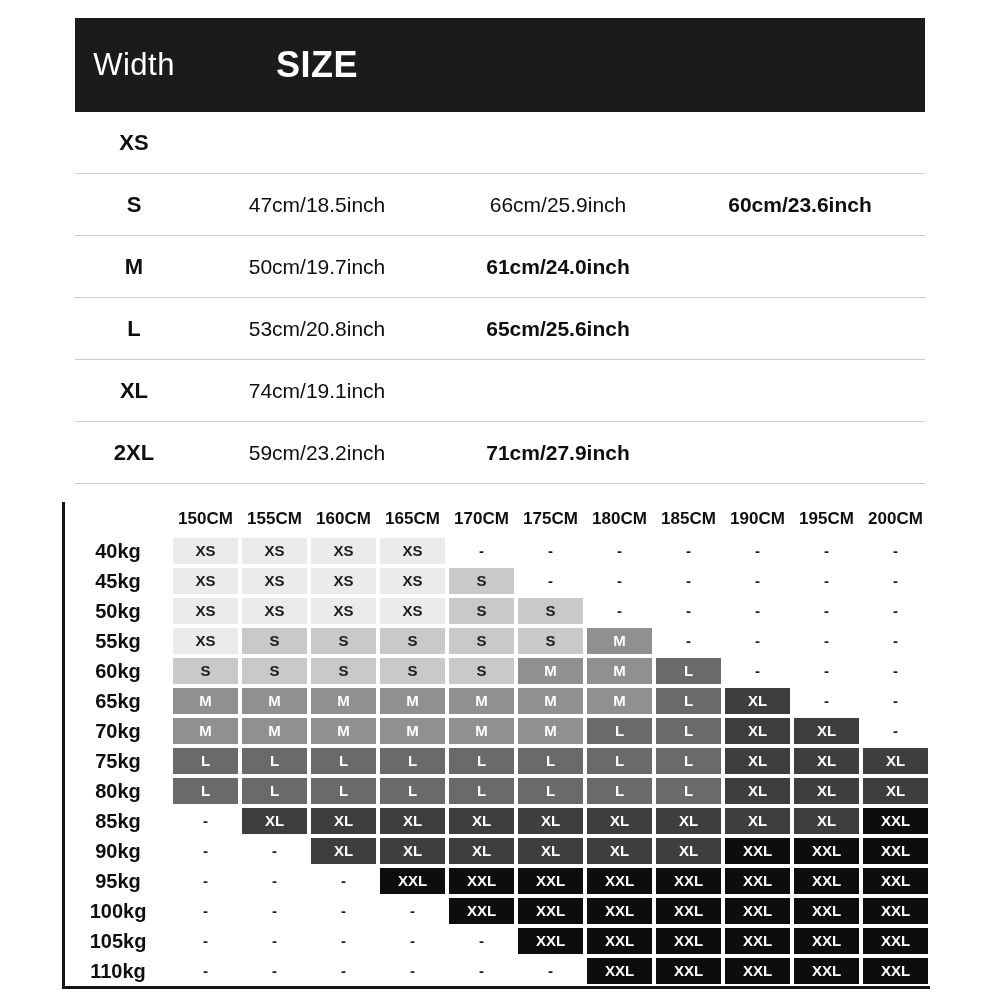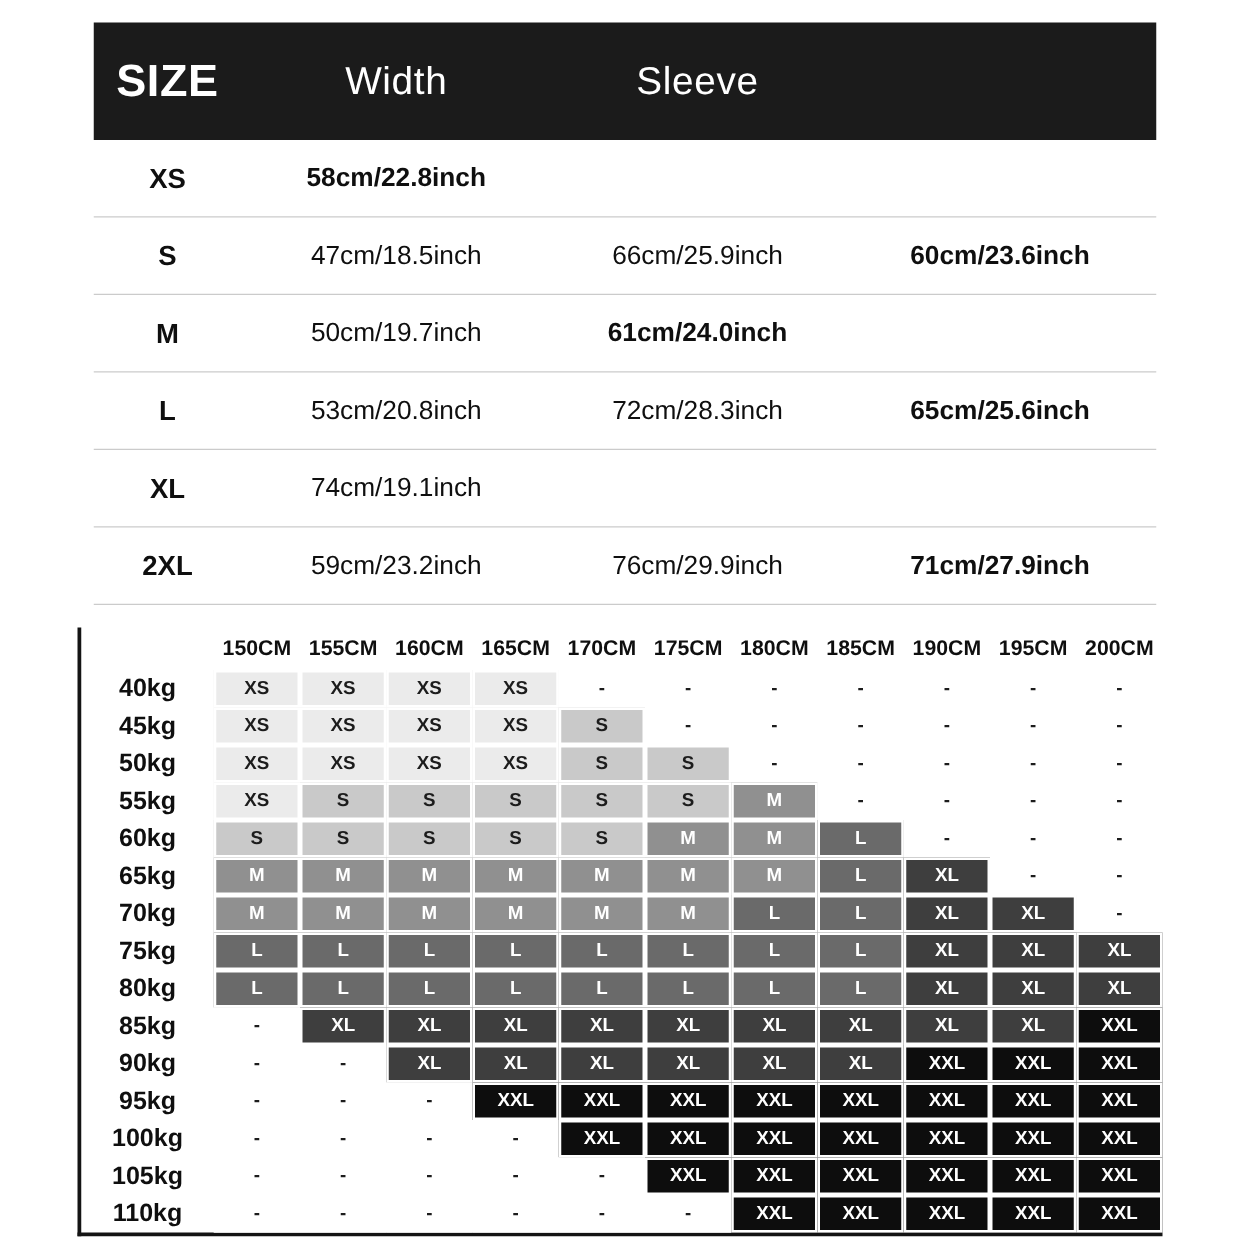--- a/index.html
+++ b/index.html
@@ -98,54 +98,50 @@
     white-space: nowrap;
   }
 </style>
 </head>
 <body>
 
 <div class="page">
 
   <section class="spec-table">
     <div class="spec-header">
+      <div class="hcell">Width</div>
       <div class="hcell size">SIZE</div>
-      <div class="hcell">Width</div>
-      <div class="hcell">Sleeve</div>
     </div>
     <div id="spec-rows">
         <div class="spec-row">
           <div class="spec-cell size-label">XS</div>
-          <div class="spec-cell sleeve-value">58cm/22.8inch</div>
         </div>
         <div class="spec-row">
           <div class="spec-cell size-label">S</div>
           <div class="spec-cell">47cm/18.5inch</div>
           <div class="spec-cell">66cm/25.9inch</div>
           <div class="spec-cell sleeve-value">60cm/23.6inch</div>
         </div>
         <div class="spec-row">
           <div class="spec-cell size-label">M</div>
           <div class="spec-cell">50cm/19.7inch</div>
           <div class="spec-cell sleeve-value">61cm/24.0inch</div>
         </div>
         <div class="spec-row">
           <div class="spec-cell size-label">L</div>
           <div class="spec-cell">53cm/20.8inch</div>
-          <div class="spec-cell">72cm/28.3inch</div>
           <div class="spec-cell sleeve-value">65cm/25.6inch</div>
         </div>
         <div class="spec-row">
           <div class="spec-cell size-label">XL</div>
           <div class="spec-cell">74cm/19.1inch</div>
         </div>
         <div class="spec-row">
           <div class="spec-cell size-label">2XL</div>
           <div class="spec-cell">59cm/23.2inch</div>
-          <div class="spec-cell">76cm/29.9inch</div>
           <div class="spec-cell sleeve-value">71cm/27.9inch</div>
         </div>
       </div>
   </section>
 
   <section class="fit-matrix">
     <div id="matrix-body">
         <div class="matrix-row matrix-head">
           <div class="matrix-corner"></div>
           <div class="hlabel">150CM</div>

